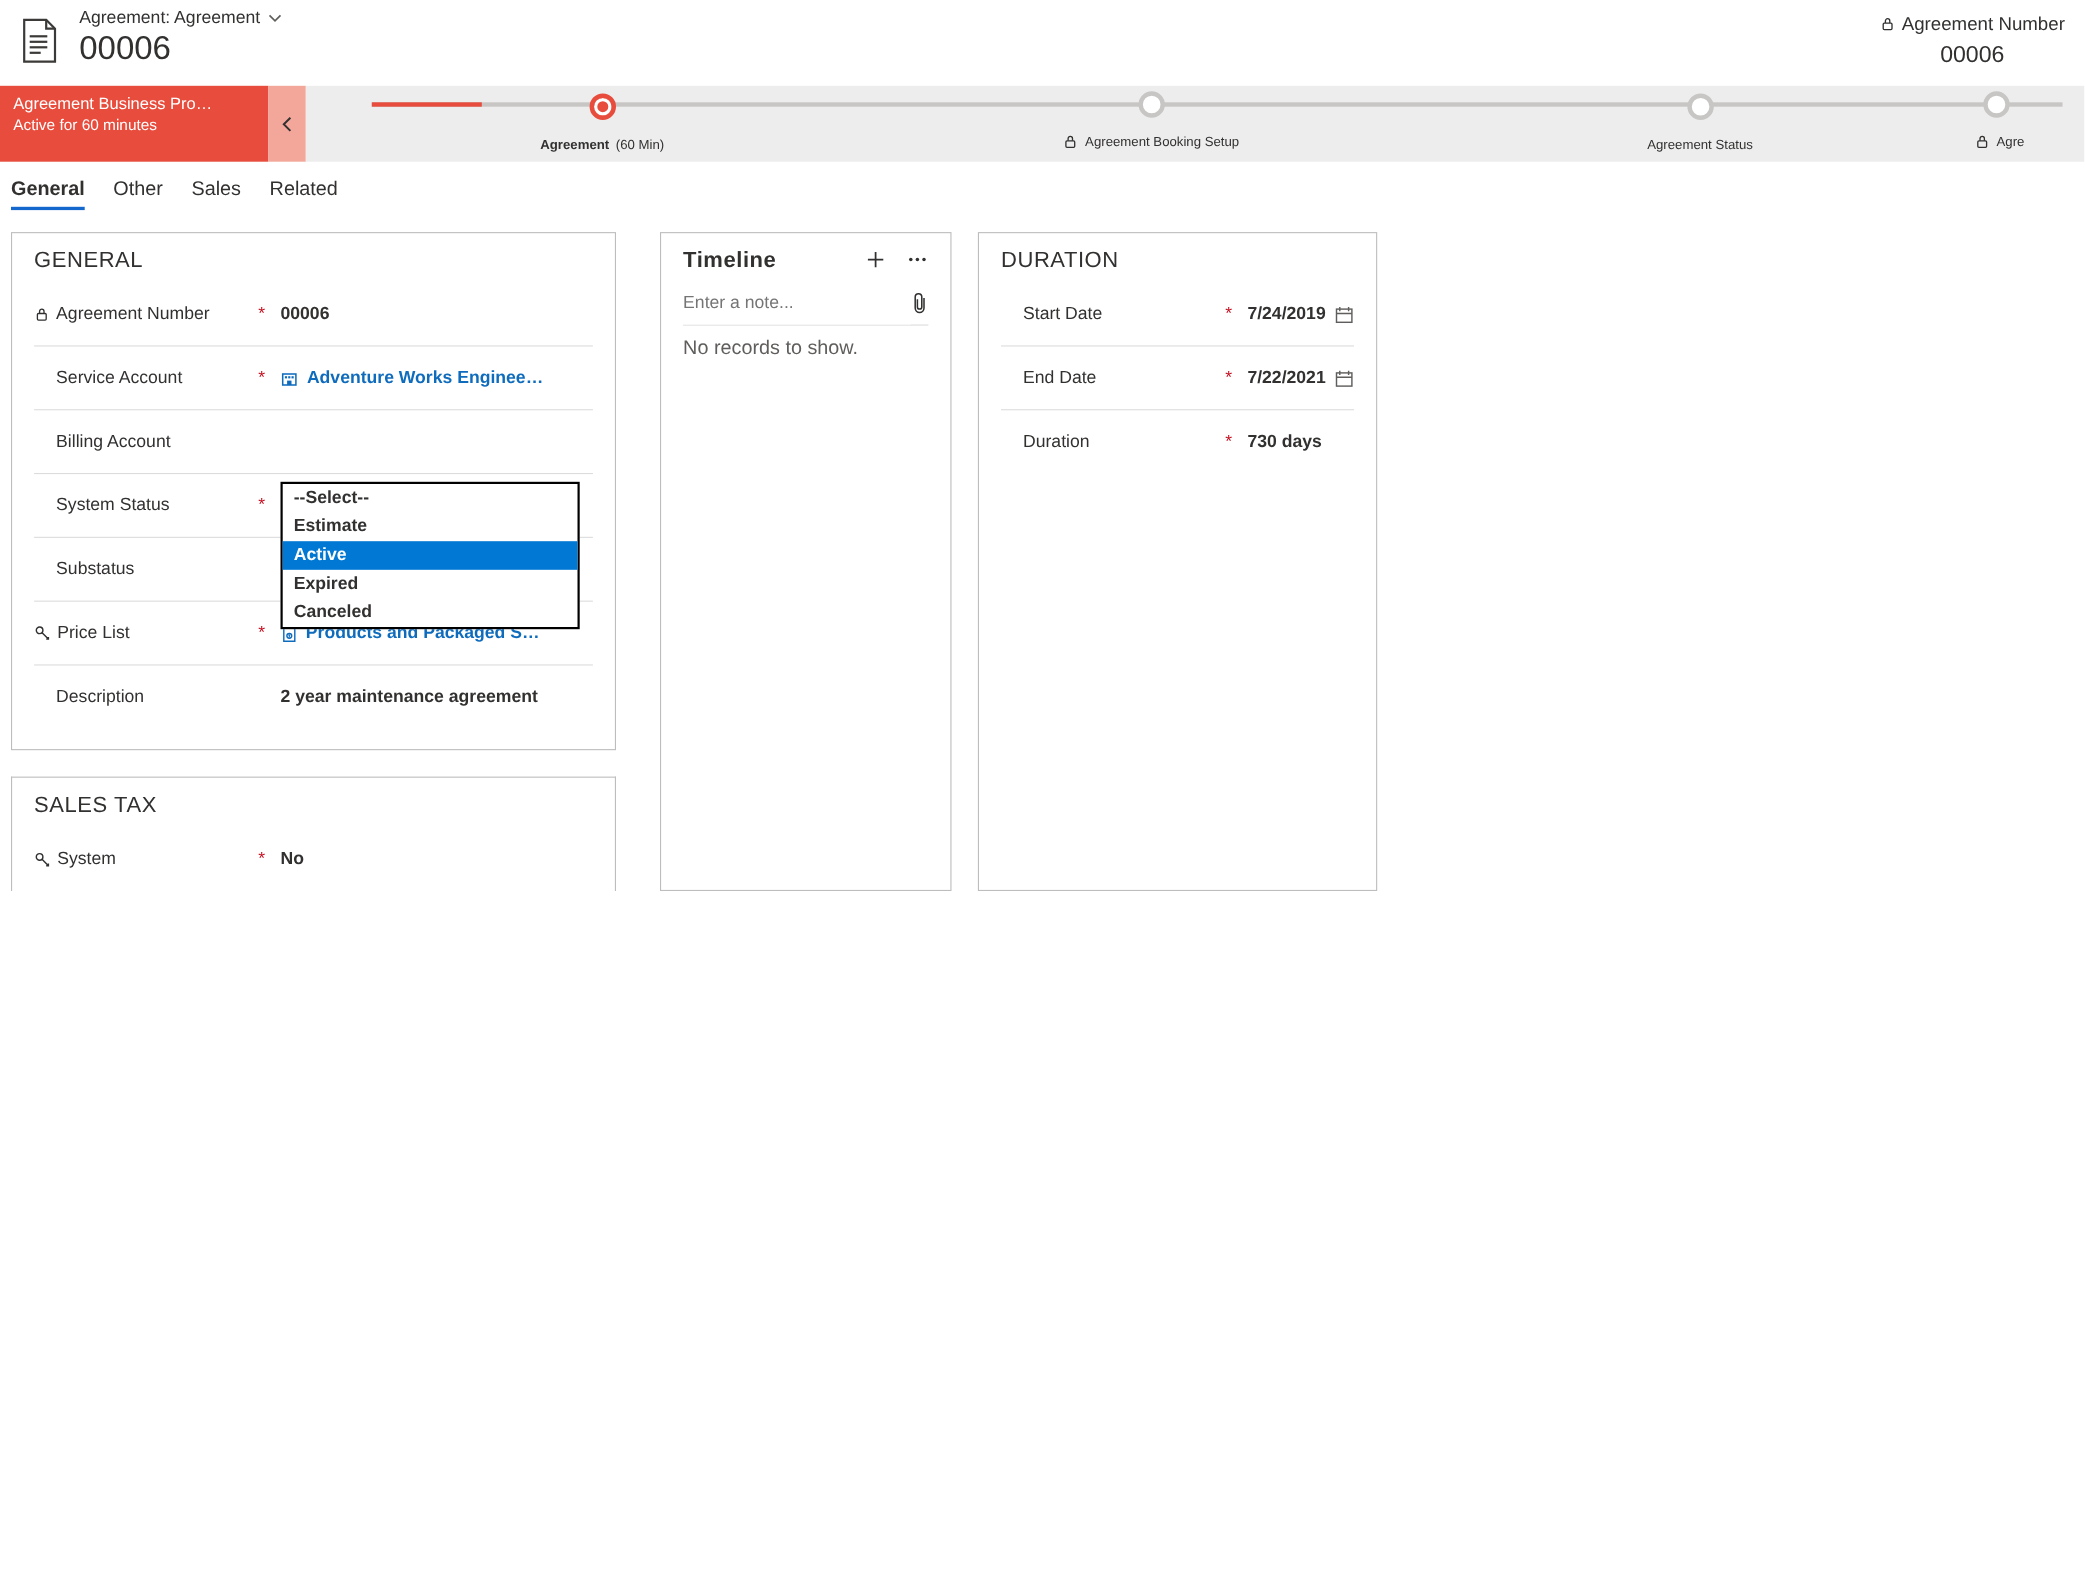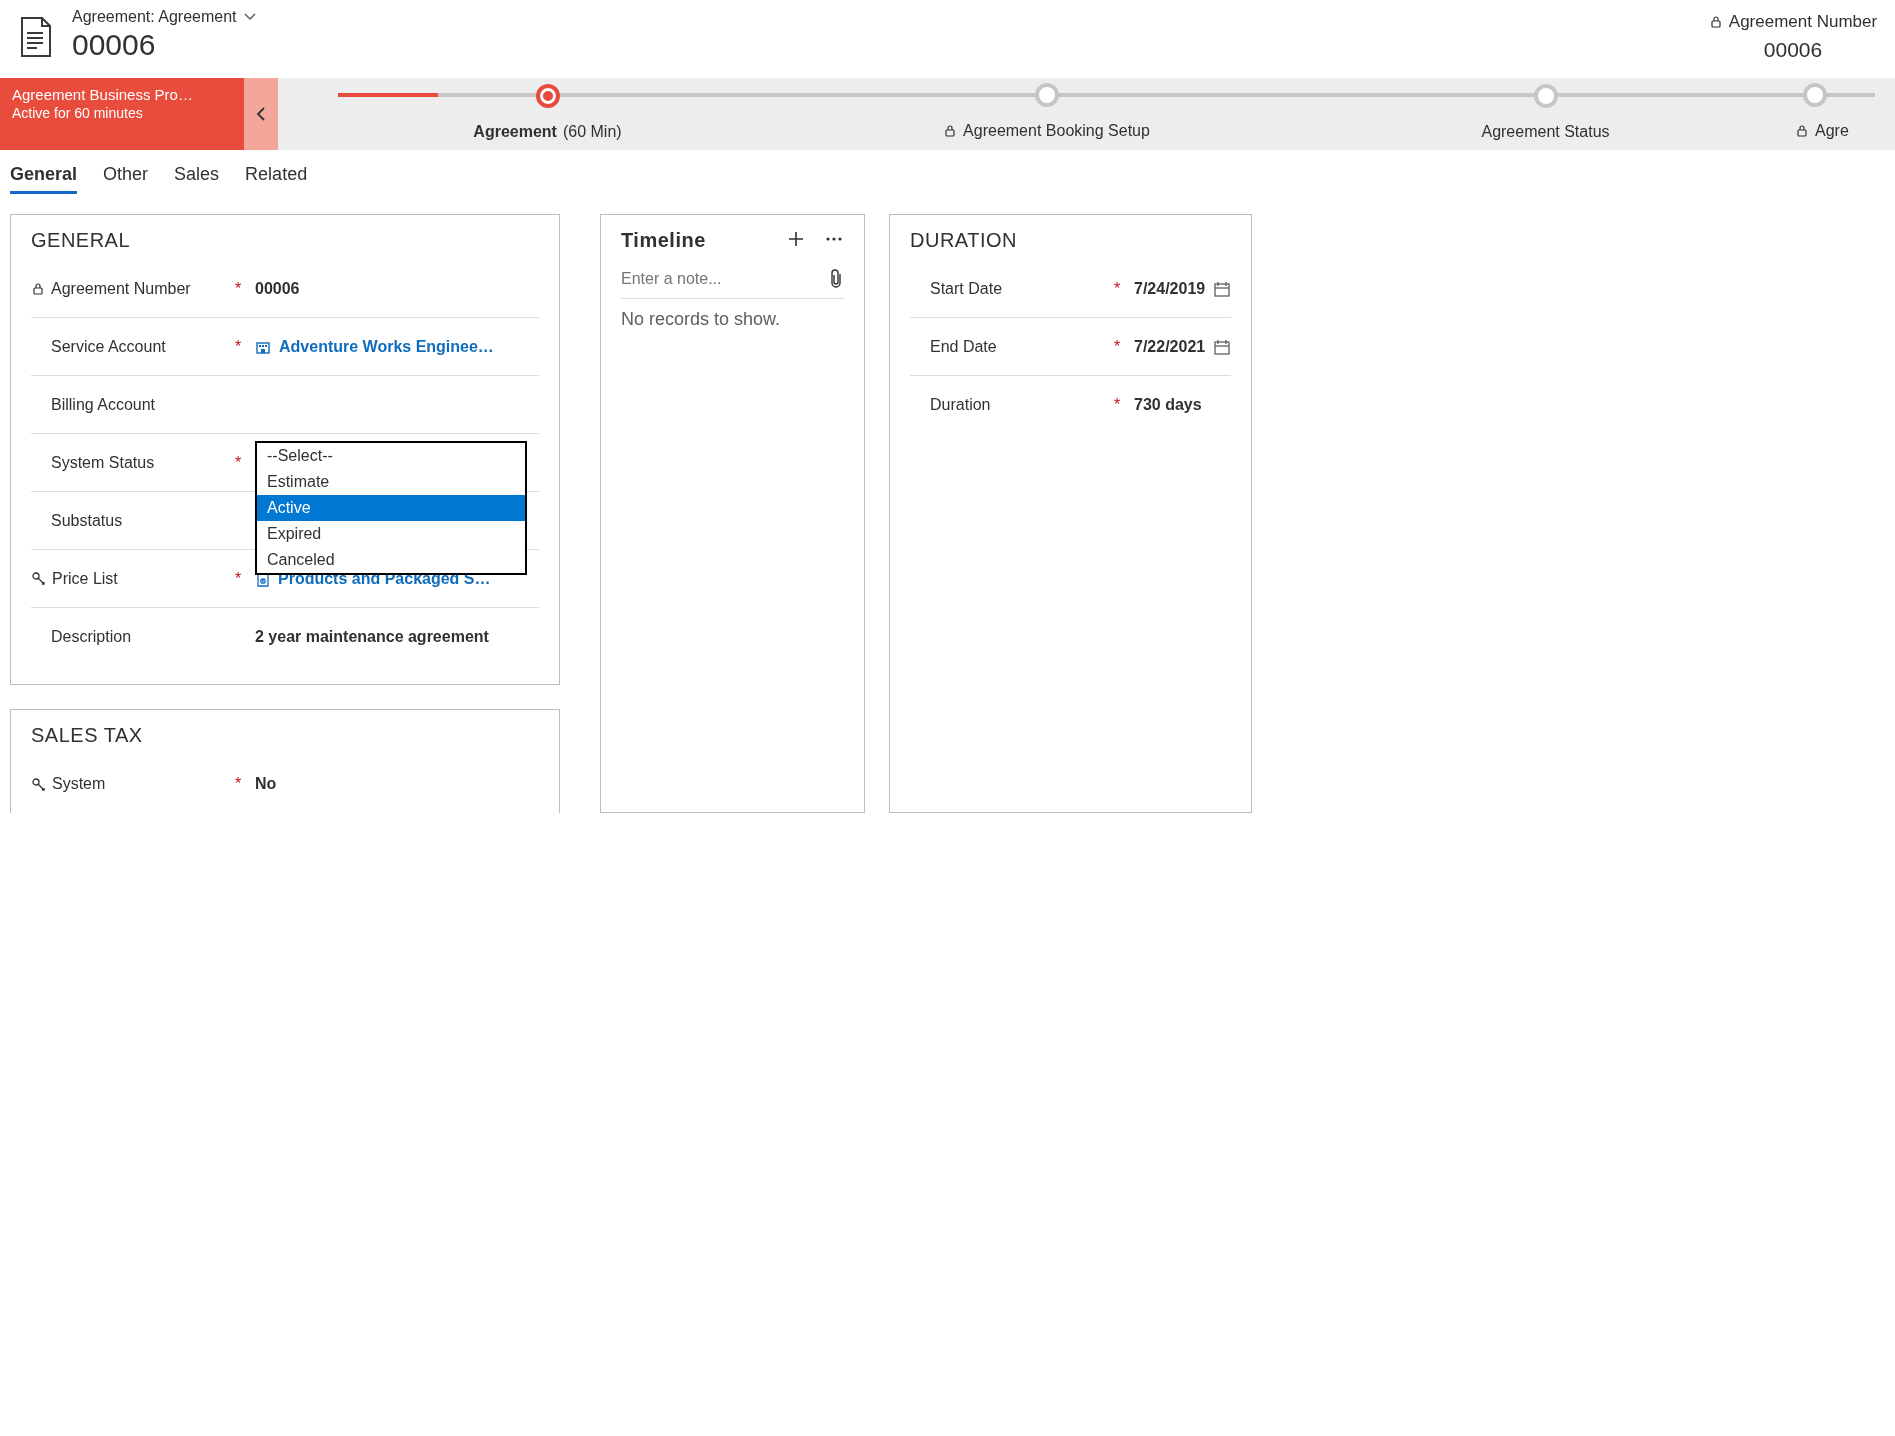--- a/index.html
+++ b/index.html
@@ -77,21 +77,21 @@
     height: 4px;
     width: 100px;
     background: #e74c3c;
   }
   .stage {
     flex: 1;
     position: relative;
     text-align: center;
     padding-top: 44px;
     padding-bottom: 8px;
-    font-size: 16px;
+    font-size: 12px;
   }
   .stage .dot {
     position: absolute;
     top: 5px; left: 50%;
     transform: translateX(-50%);
     width: 24px; height: 24px;
     border-radius: 50%;
     background: #fff;
     border: 4px solid #c8c6c4;
   }
@@ -179,20 +179,21 @@
     background: #fff;
     border: 2px solid #000;
     width: 272px;
     left: 0; top: -22px;
     font-weight: 400;
   }
   .dropdown .opt {
     padding: 4px 10px;
     font-size: 16px;
     cursor: pointer;
+    font-weight: bold;
   }
   .dropdown .opt.sel { background: #0078d4; color: #fff; }
 
   svg { display: block; }
 </style>
 </head>
 <body>
 
 <div class="header">
   <span class="header-icon">

